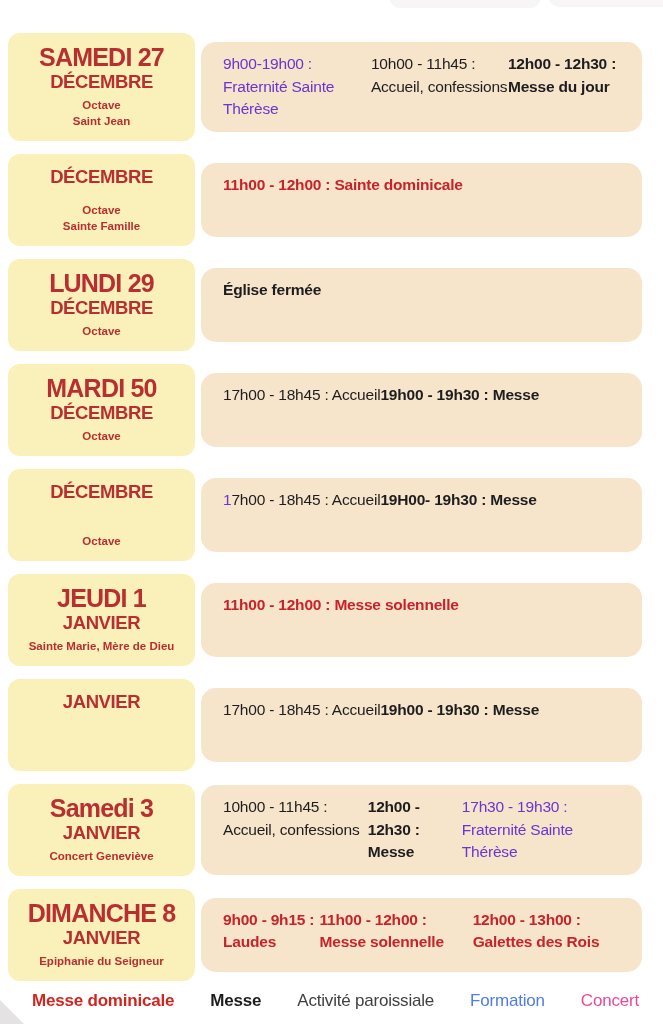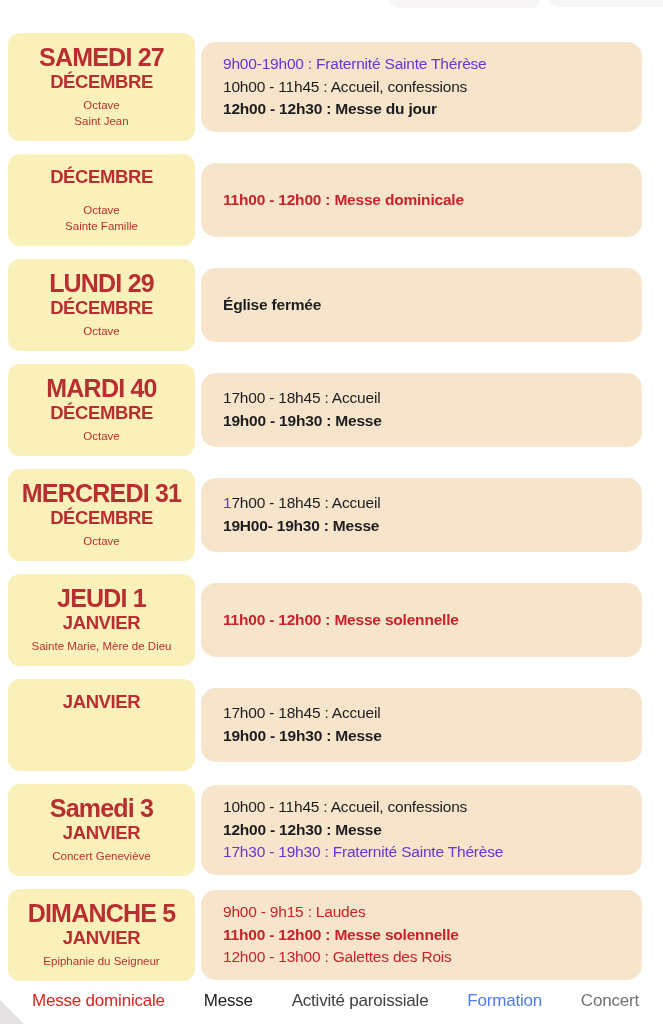--- a/index.html
+++ b/index.html
@@ -40,45 +40,45 @@
   .date-title {
     font-size: 25px; font-weight: 700; letter-spacing: -0.8px;
     line-height: 1.02; color: var(--date-text);
   }
   .date-month {
     font-size: 18.5px; font-weight: 700; letter-spacing: -0.4px;
     line-height: 1.15; color: var(--date-text);
   }
   .date-notes { margin-top: 5px; }
   .date-feast {
-    font-size: 11.5px; font-weight: 400; line-height: 1.4;
+    font-size: 11.5px; font-weight: 700; line-height: 1.4;
     color: var(--date-text);
   }
 
   .events-card {
     flex: 1; margin-left: 6px; min-height: 74px;
     box-sizing: border-box; padding: 11px 14px 11px 22px;
     background: var(--event-card-bg);
     border-radius: 15px;
-    display: flex; flex-direction: column; justify-content: center;
+    display: flex; flex-direction: row; 
   }
   .event-line { font-size: 15.5px; line-height: 22.5px; letter-spacing: -0.2px; }
   .seg.black  { color: var(--black); font-weight: 400; }
   .seg.purple { color: var(--purple); font-weight: 500; }
-  .seg.red    { color: var(--red); font-weight: 400; }
+  .seg.red    { color: var(--red); font-weight: 700; }
   .seg.bold   { font-weight: 700; margin-top: 20px; }
 
   .legend {
     position: absolute; left: 0; right: 0; bottom: 13px;
     display: flex; justify-content: space-between; align-items: center;
     padding: 0 24px 0 32px;
     font-size: 17px; letter-spacing: -0.2px;
   }
   .legend-item { white-space: nowrap; }
-  .legend-item.bold { font-weight: 400; }
+  .legend-item.bold { font-weight: 700; }
   .legend-item.med  { font-weight: 500; }
 
   .corner-fold {
     position: absolute; left: 0; bottom: 0; width: 0; height: 0;
     border-bottom: 24px solid var(--fold-gray);
     border-right: 24px solid transparent;
   }
 </style>
 </head>
 <body>
@@ -104,51 +104,50 @@
     </div>
     <div class="day-row">
       <div class="date-card">
         <div class="date-month">DÉCEMBRE</div>
         <div class="date-notes">
           <div class="date-feast">Octave</div>
           <div class="date-feast">Sainte Famille</div>
         </div>
       </div>
       <div class="events-card">
-        <div class="event-line"><span class="seg red bold">11h00 - 12h00 : Messe dominicale</span></div>
+        <div class="event-line"><span class="seg red bold">11h00 - 12h00 : Sainte dominicale</span></div>
       </div>
     </div>
     <div class="day-row">
       <div class="date-card">
         <div class="date-title">LUNDI 29</div>
         <div class="date-month">DÉCEMBRE</div>
         <div class="date-notes">
           <div class="date-feast">Octave</div>
         </div>
       </div>
       <div class="events-card">
         <div class="event-line"><span class="seg black bold">Église fermée</span></div>
       </div>
     </div>
     <div class="day-row">
       <div class="date-card">
-        <div class="date-title">MARDI 40</div>
+        <div class="date-title">MARDI 50</div>
         <div class="date-month">DÉCEMBRE</div>
         <div class="date-notes">
           <div class="date-feast">Octave</div>
         </div>
       </div>
       <div class="events-card">
         <div class="event-line"><span class="seg black">17h00 - 18h45 : Accueil</span></div>
         <div class="event-line"><span class="seg black bold">19h00 - 19h30 : Messe</span></div>
       </div>
     </div>
     <div class="day-row">
       <div class="date-card">
-        <div class="date-title">MERCREDI 31</div>
         <div class="date-month">DÉCEMBRE</div>
         <div class="date-notes">
           <div class="date-feast">Octave</div>
         </div>
       </div>
       <div class="events-card">
         <div class="event-line"><span class="seg purple">1</span><span class="seg black">7h00 - 18h45 : Accueil</span></div>
         <div class="event-line"><span class="seg black bold">19H00- 19h30 : Messe</span></div>
       </div>
     </div>
@@ -182,35 +181,35 @@
         </div>
       </div>
       <div class="events-card">
         <div class="event-line"><span class="seg black">10h00 - 11h45 : Accueil, confessions</span></div>
         <div class="event-line"><span class="seg black bold">12h00 - 12h30 : Messe</span></div>
         <div class="event-line"><span class="seg purple">17h30 - 19h30 : Fraternité Sainte Thérèse</span></div>
       </div>
     </div>
     <div class="day-row">
       <div class="date-card">
-        <div class="date-title">DIMANCHE 5</div>
+        <div class="date-title">DIMANCHE 8</div>
         <div class="date-month">JANVIER</div>
         <div class="date-notes">
           <div class="date-feast">Epiphanie du Seigneur</div>
         </div>
       </div>
       <div class="events-card">
         <div class="event-line"><span class="seg red">9h00 - 9h15 : Laudes</span></div>
         <div class="event-line"><span class="seg red bold">11h00 - 12h00 : Messe solennelle</span></div>
         <div class="event-line"><span class="seg red">12h00 - 13h00 :  Galettes des Rois</span></div>
       </div>
     </div>
   </div>
 
 <div class="legend" id="legend">
     <span class="legend-item bold" style="color: rgb(210, 37, 31);">Messe dominicale</span>
     <span class="legend-item bold" style="color: rgb(28, 28, 30);">Messe</span>
     <span class="legend-item med" style="color: #404040;">Activité paroissiale</span>
     <span class="legend-item med" style="color: rgb(79, 124, 232);">Formation</span>
-    <span class="legend-item med" style="color: #737373;">Concert</span>
+    <span class="legend-item med" style="color: #ec4899;">Concert</span>
   </div>
 
 <div class="corner-fold"></div>
 
 </body></html>

